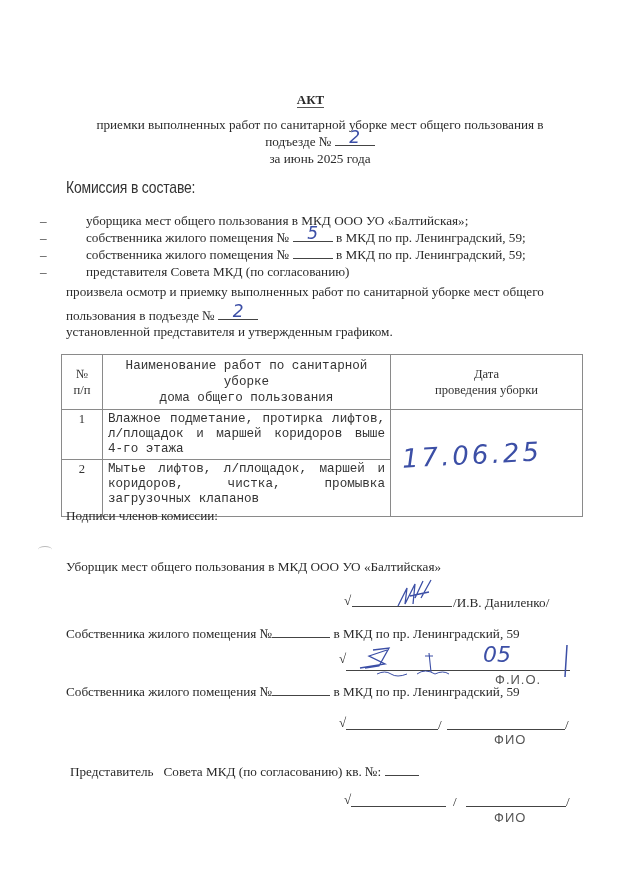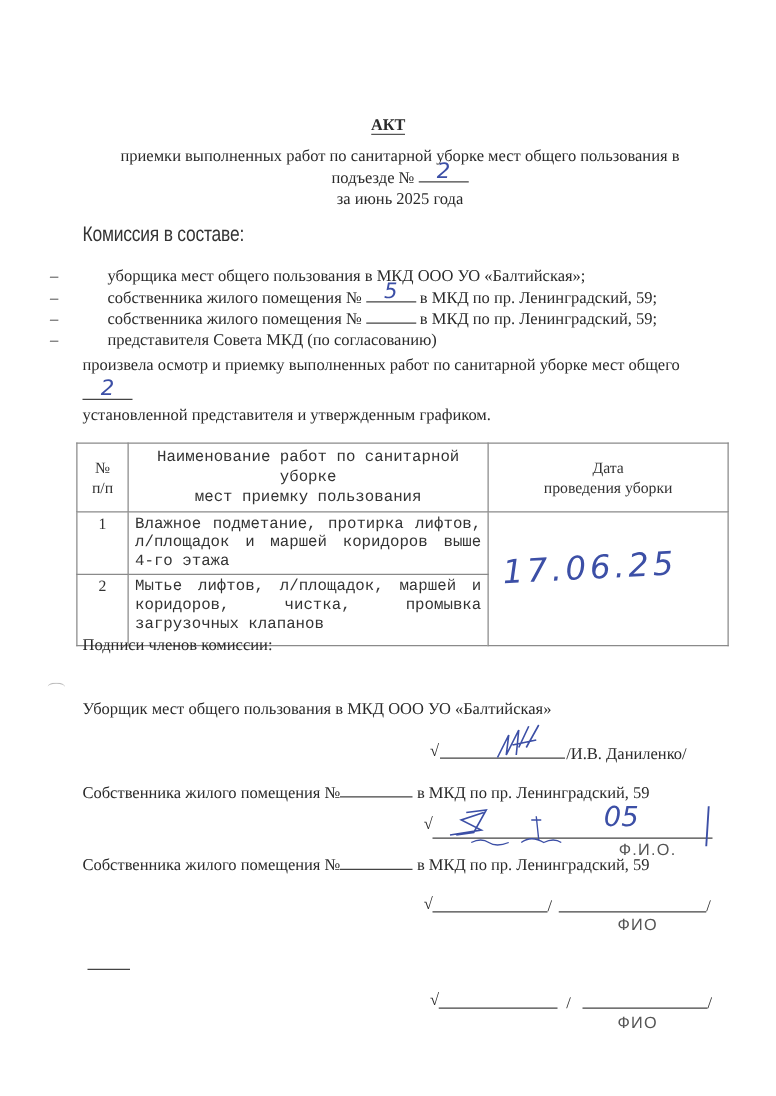--- a/index.html
+++ b/index.html
@@ -53,34 +53,35 @@
   <span class="dash">–</span><span>собственника жилого помещения №</span>
   <span class="blank" style="width:40px"></span>
   <span>в МКД по пр. Ленинградский, 59;</span>
 </div>
 <div class="abs bullet" style="top:264px">
   <span class="dash">–</span><span>представителя Совета МКД (по согласованию)</span>
 </div>
 
 <div class="abs para" style="top:284px">произвела осмотр и приемку выполненных работ по санитарной уборке мест общего</div>
 <div class="abs para" style="top:308px">
+  <span>пользования в подъезде №</span>
   <span class="blank" style="width:40px"><span class="hw hw-in">2</span></span>
 </div>
 <div class="abs para" style="top:324px">установленной представителя и утвержденным графиком.</div>
 
 <table class="works">
   <tbody>
       <tr>
     <th class="num">
           <div>№</div>
           <div>п/п</div>
         </th>
     <th class="name" style="text-align:center">
           <div>Наименование работ по санитарной уборке</div>
-          <div>мест приемку пользования</div>
+          <div>дома общего пользования</div>
         </th>
     <th>
           <div>Дата</div>
           <div>проведения уборки</div>
         </th>
   </tr>
   <tr>
     <td class="num">1</td>
     <td class="name" style="height:44px">Влажное подметание, протирка лифтов, л/площадок и маршей коридоров выше 4-го этажа</td>
     <td rowspan="2"></td>
@@ -126,20 +127,21 @@
   <span>в МКД по пр. Ленинградский, 59</span>
 </div>
 <div class="abs t13" style="left:339px;top:715px">√</div>
 <div class="line" style="left:346px;top:729px;width:92px"></div>
 <div class="abs t13" style="left:438px;top:717px">/</div>
 <div class="line" style="left:447px;top:729px;width:118px"></div>
 <div class="abs t13" style="left:565px;top:717px">/</div>
 <div class="abs small" style="left:494px;top:732px">ФИО</div>
 
 <div class="abs para" style="left:70px;top:764px">
+  <span style="white-space:pre">Представитель   Совета МКД (по согласованию) кв. №:</span>
   <span class="blank" style="width:34px"></span>
 </div>
 <div class="abs t13" style="left:344px;top:792px">√</div>
 <div class="line" style="left:351px;top:806px;width:95px"></div>
 <div class="abs t13" style="left:453px;top:794px">/</div>
 <div class="line" style="left:466px;top:806px;width:100px"></div>
 <div class="abs t13" style="left:566px;top:794px">/</div>
 <div class="abs small" style="left:494px;top:810px">ФИО</div>
 
 </body></html>

